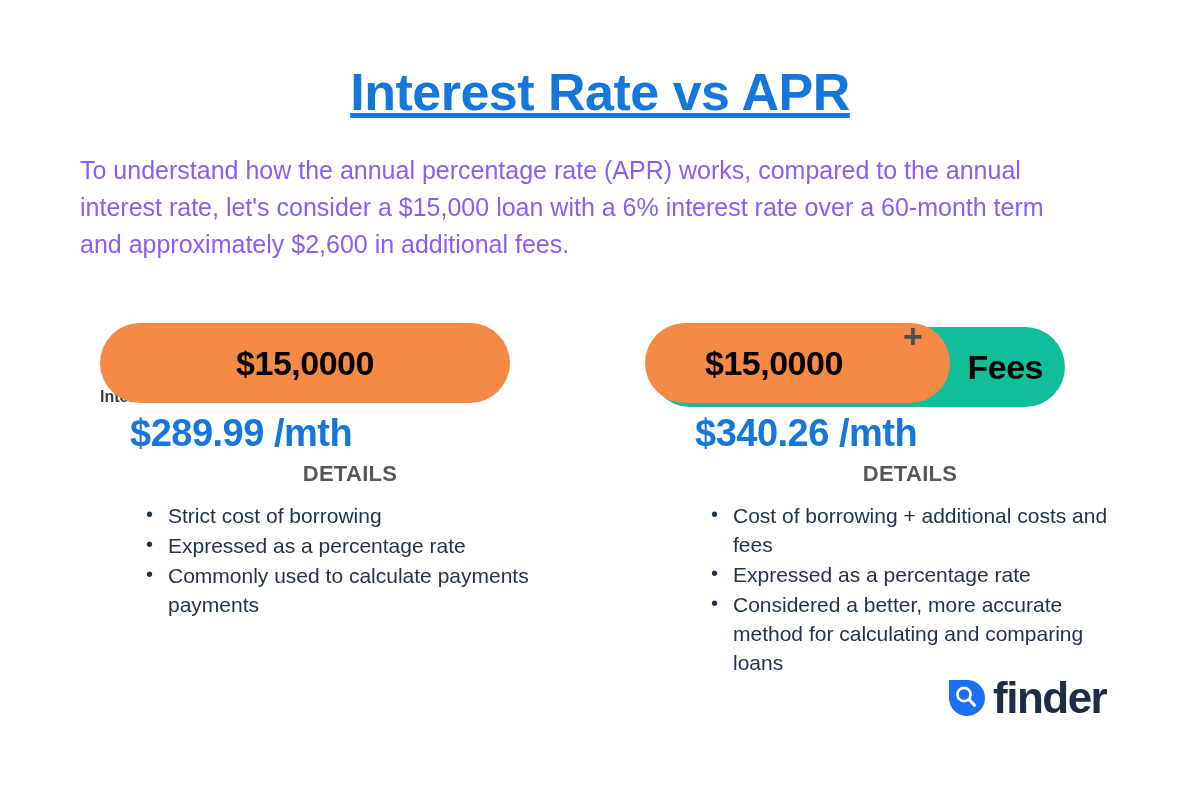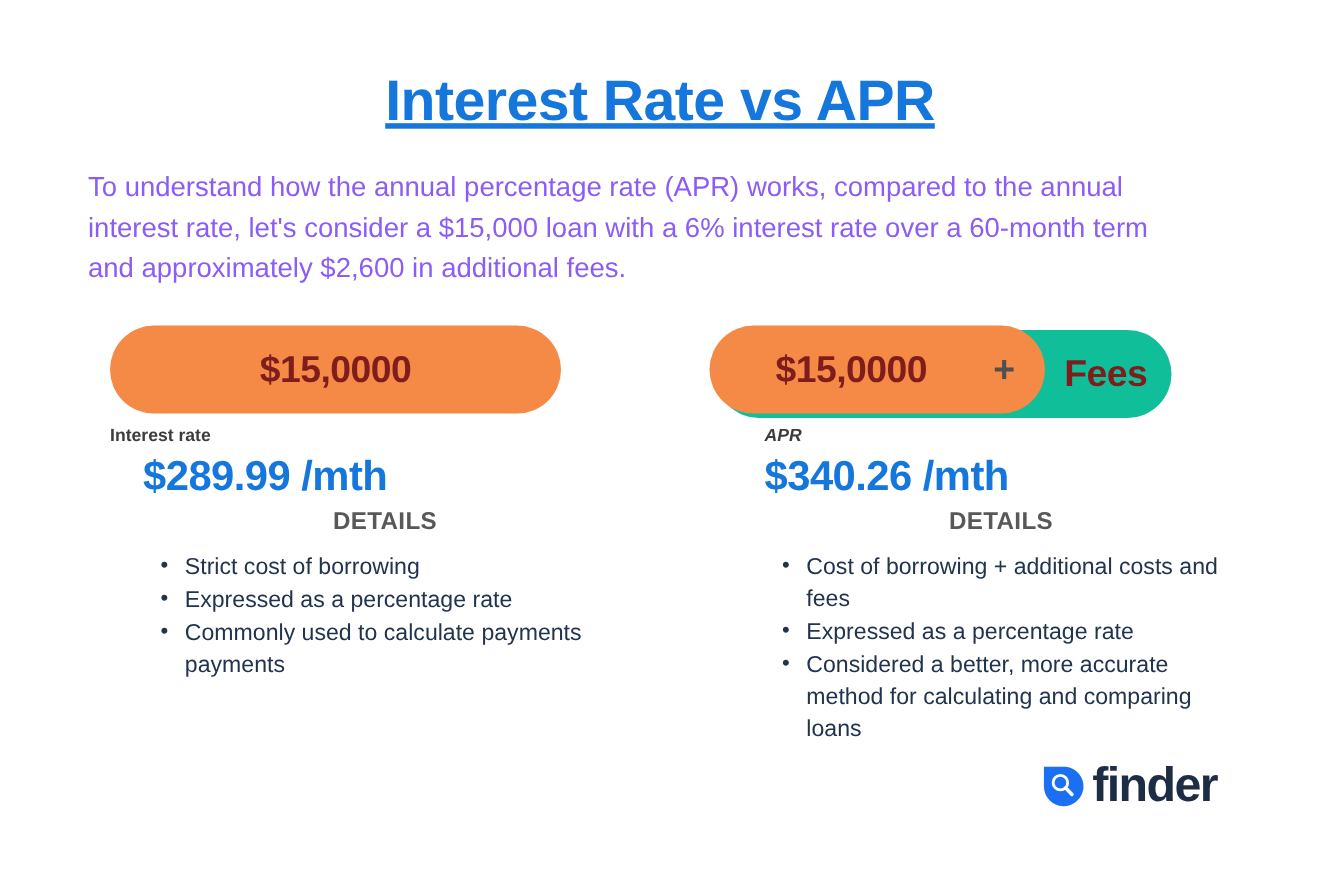--- a/index.html
+++ b/index.html
@@ -60,23 +60,24 @@
     position: relative;
     height: 92px;
   }
   .pill {
     position: absolute;
     display: flex;
     align-items: center;
     justify-content: center;
     border-radius: 999px;
     font-weight: bold;
-    color: #7f1d1d;
+    color: #000000;
     letter-spacing: -0.5px;
     white-space: nowrap;
+    margin-top: 27px;
   }
   .pill-orange-left {
     left: 0;
     top: 6px;
     width: 410px;
     height: 80px;
     background: #f58a47;
     font-size: 34px;
   }
   .pill-teal {
@@ -172,23 +173,22 @@
     font-size: 20px;
     color: #22344d;
   }
   .col-left ul.bullets li { max-width: 370px; }
   .col-right ul.bullets li { max-width: 400px; }
 
   
   .logo {
     position: absolute;
     left: 945px;
-    top: 692px;
+    top: 676px;
     display: flex;
-    align-items: center;
     gap: 6px;
   }
   .logo-mark {
     width: 42px;
     height: 42px;
     position: relative;
   }
   .logo-word {
     font-size: 44px;
     font-weight: bold;

